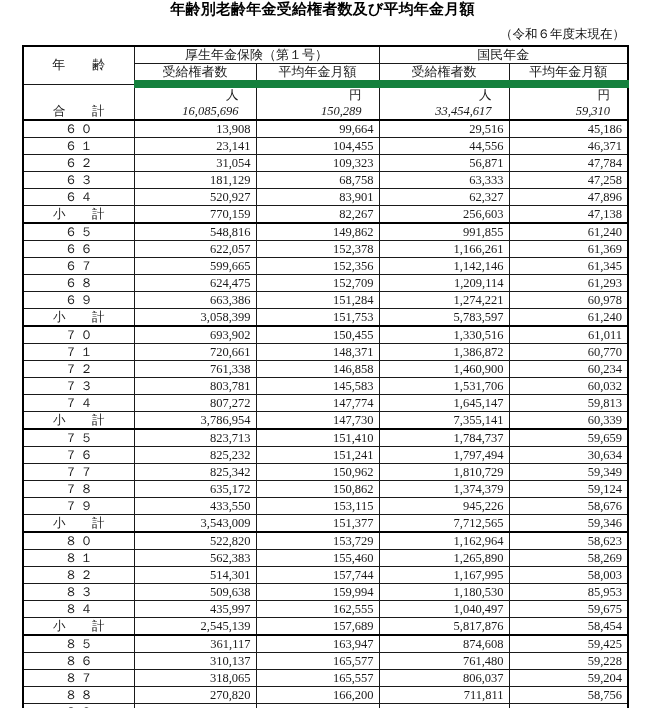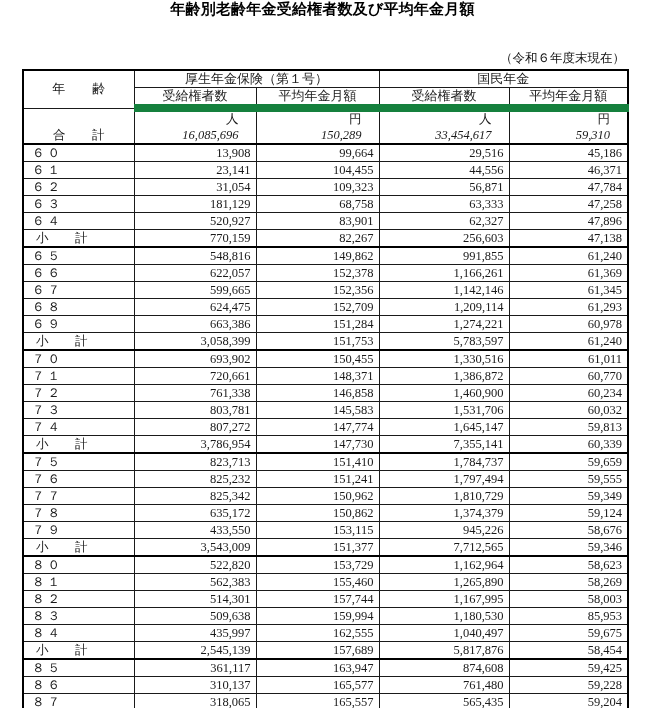--- a/index.html
+++ b/index.html
@@ -33,21 +33,20 @@
   }
 
   .subtitle {
     text-align: right;
     font-size: 12.5px;
     padding-right: 20px;
     padding-top: 7px;
     padding-bottom: 2px;
     color: #111;
     font-family: "Liberation Serif", "DejaVu Serif", serif;
-    margin-top: 24px;
   }
 
   .table-wrap {
     padding-left: 22px;
     padding-right: 18px;
   }
 
   table.stat {
     border-collapse: collapse;
     width: 605px;
@@ -84,20 +83,21 @@
     text-align: center;
     font-size: 13px;
     margin-left: 48px;
   }
   th.hdr-sub {
     text-align: center;
     font-size: 13px;
   }
 
   td.age {
+    text-align: center;
     letter-spacing: 3px;
     text-indent: 3px;
   }
   td.age.label {
     letter-spacing: 7px;
     text-indent: 7px;
   }
   td.num {
     text-align: right;
     padding-right: 12px;
@@ -322,21 +322,21 @@
             <td class="num">823,713</td>
             <td class="num">151,410</td>
             <td class="num">1,784,737</td>
             <td class="num">59,659</td>
           </tr>
           <tr>
             <td class="age">７６</td>
             <td class="num">825,232</td>
             <td class="num">151,241</td>
             <td class="num">1,797,494</td>
-            <td class="num">59,555</td>
+            <td class="num">30,634</td>
           </tr>
           <tr>
             <td class="age">７７</td>
             <td class="num">825,342</td>
             <td class="num">150,962</td>
             <td class="num">1,810,729</td>
             <td class="num">59,349</td>
           </tr>
           <tr>
             <td class="age">７８</td>
@@ -412,21 +412,21 @@
             <td class="age">８６</td>
             <td class="num">310,137</td>
             <td class="num">165,577</td>
             <td class="num">761,480</td>
             <td class="num">59,228</td>
           </tr>
           <tr>
             <td class="age">８７</td>
             <td class="num">318,065</td>
             <td class="num">165,557</td>
-            <td class="num">565,435</td>
+            <td class="num">806,037</td>
             <td class="num">59,204</td>
           </tr>
           <tr>
             <td class="age">８８</td>
             <td class="num">270,820</td>
             <td class="num">166,200</td>
             <td class="num">711,811</td>
             <td class="num">58,756</td>
           </tr>
           <tr>

